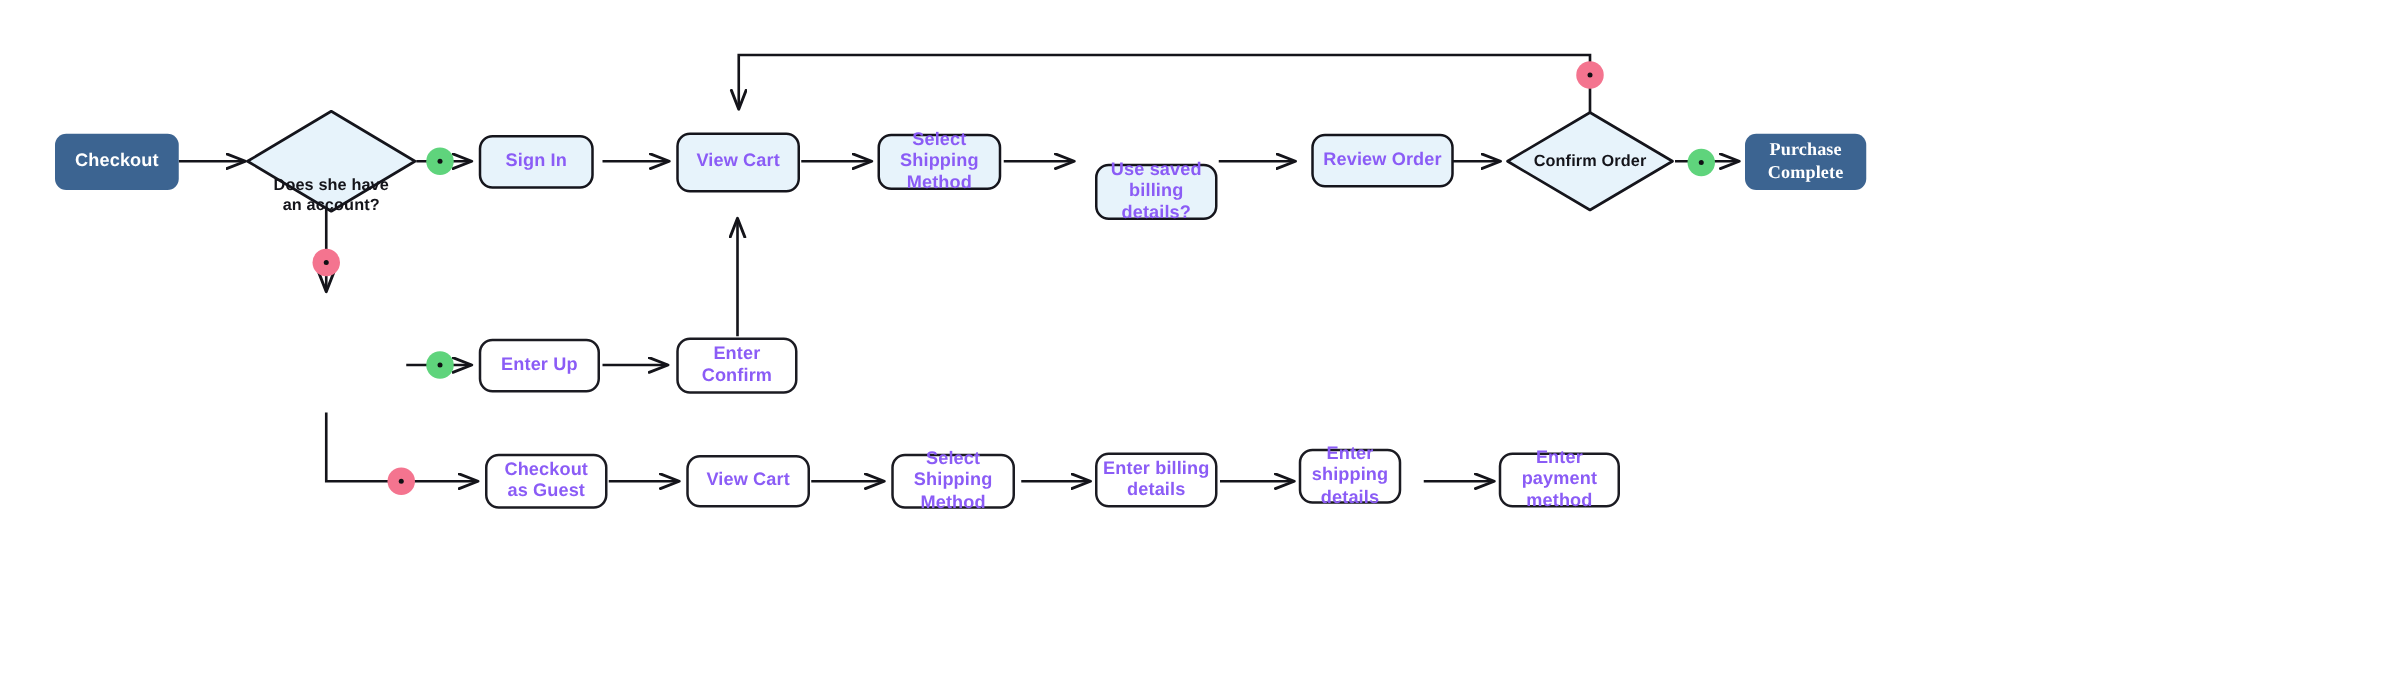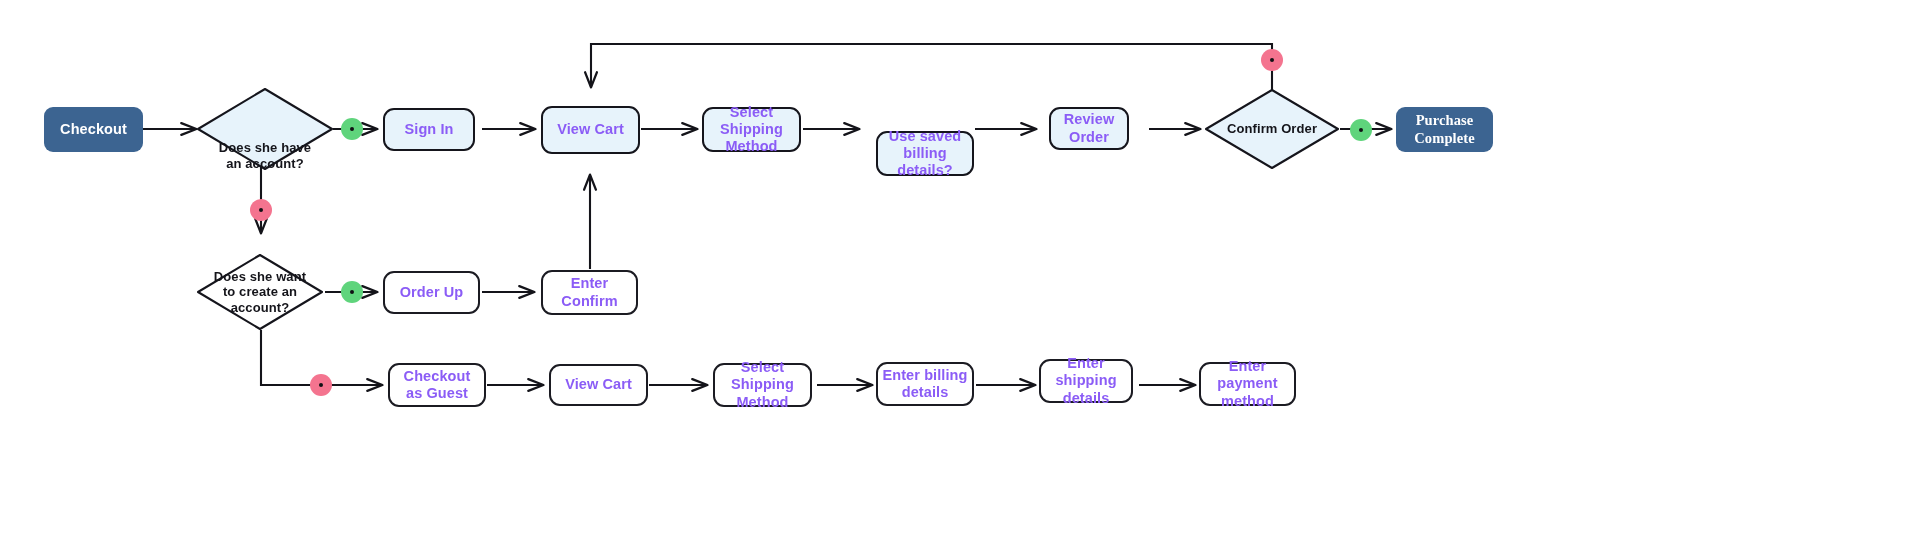--- a/index.html
+++ b/index.html
@@ -163,47 +163,39 @@
   <div class="node proc blue" style="left:702px; top:107px; width:99px; height:45px;">
     <span class="label">Select Shipping
 Method</span>
   </div>
 
   <div class="node proc blue" style="left:876px; top:97px; width:98px; height:45px;margin-top:34px;">
     <span class="label">Use saved billing
 details?</span>
   </div>
 
-  <div class="node proc blue" style="left:1049px; top:107px; width:80px; height:43px;">
+  <div class="node proc blue" style="left:1049px; top:107px; width:114px; height:43px;">
     <span class="label">Review Order</span>
   </div>
 
   <div class="node decision" style="left:1204px; top:88px; width:136px; height:82px;text-align:right;">
     <svg class="dia-svg" viewBox="0 0 136 82" preserveAspectRatio="none">
       <polygon points="68,2 134,41 68,80 2,41" fill="#e7f3fb" stroke="#15151c" stroke-width="2.1" stroke-linejoin="round"></polygon>
     </svg>
     <span class="label">Confirm Order</span>
   </div>
 
   <div class="node proc solid" style="left:1396px; top:107px; width:97px; height:45px;font-family:Liberation Serif, serif;">
     <span class="label">Purchase
 Complete</span>
   </div>
 
-  <div class="node decision" style="left:196px; top:253px; width:128px; height:78px;">
-    <svg class="dia-svg" viewBox="0 0 128 78" preserveAspectRatio="none">
-      <polygon points="64,2 126,39 64,76 2,39" fill="#ffffff" stroke="#15151c" stroke-width="2.1" stroke-linejoin="round"></polygon>
-    </svg>
-    <span class="label">Does she want
-to create an
-account?</span>
-  </div>
 
   <div class="node proc" style="left:383px; top:271px; width:97px; height:43px;">
-    <span class="label">Order Up</span>
+    <span class="label">Enter Up</span>
   </div>
 
   <div class="node proc" style="left:541px; top:270px; width:97px; height:45px;">
     <span class="label">Enter Confirm</span>
   </div>
 
   <div class="node proc" style="left:388px; top:363px; width:98px; height:44px;">
     <span class="label">Checkout
 as Guest</span>
   </div>
@@ -215,21 +207,21 @@
   <div class="node proc" style="left:713px; top:363px; width:99px; height:44px;">
     <span class="label">Select Shipping
 Method</span>
   </div>
 
   <div class="node proc" style="left:876px; top:362px; width:98px; height:44px;">
     <span class="label">Enter billing
 details</span>
   </div>
 
-  <div class="node proc" style="left:1039px; top:359px; width:94px; height:44px;">
+  <div class="node proc" style="left:1039px; top:359px; width:82px; height:44px;">
     <span class="label">Enter shipping
 details</span>
   </div>
 
   <div class="node proc" style="left:1199px; top:362px; width:97px; height:44px;">
     <span class="label">Enter payment
 method</span>
   </div>
 
   <div class="dot yes" style="left:341px; top:118px;"></div>

